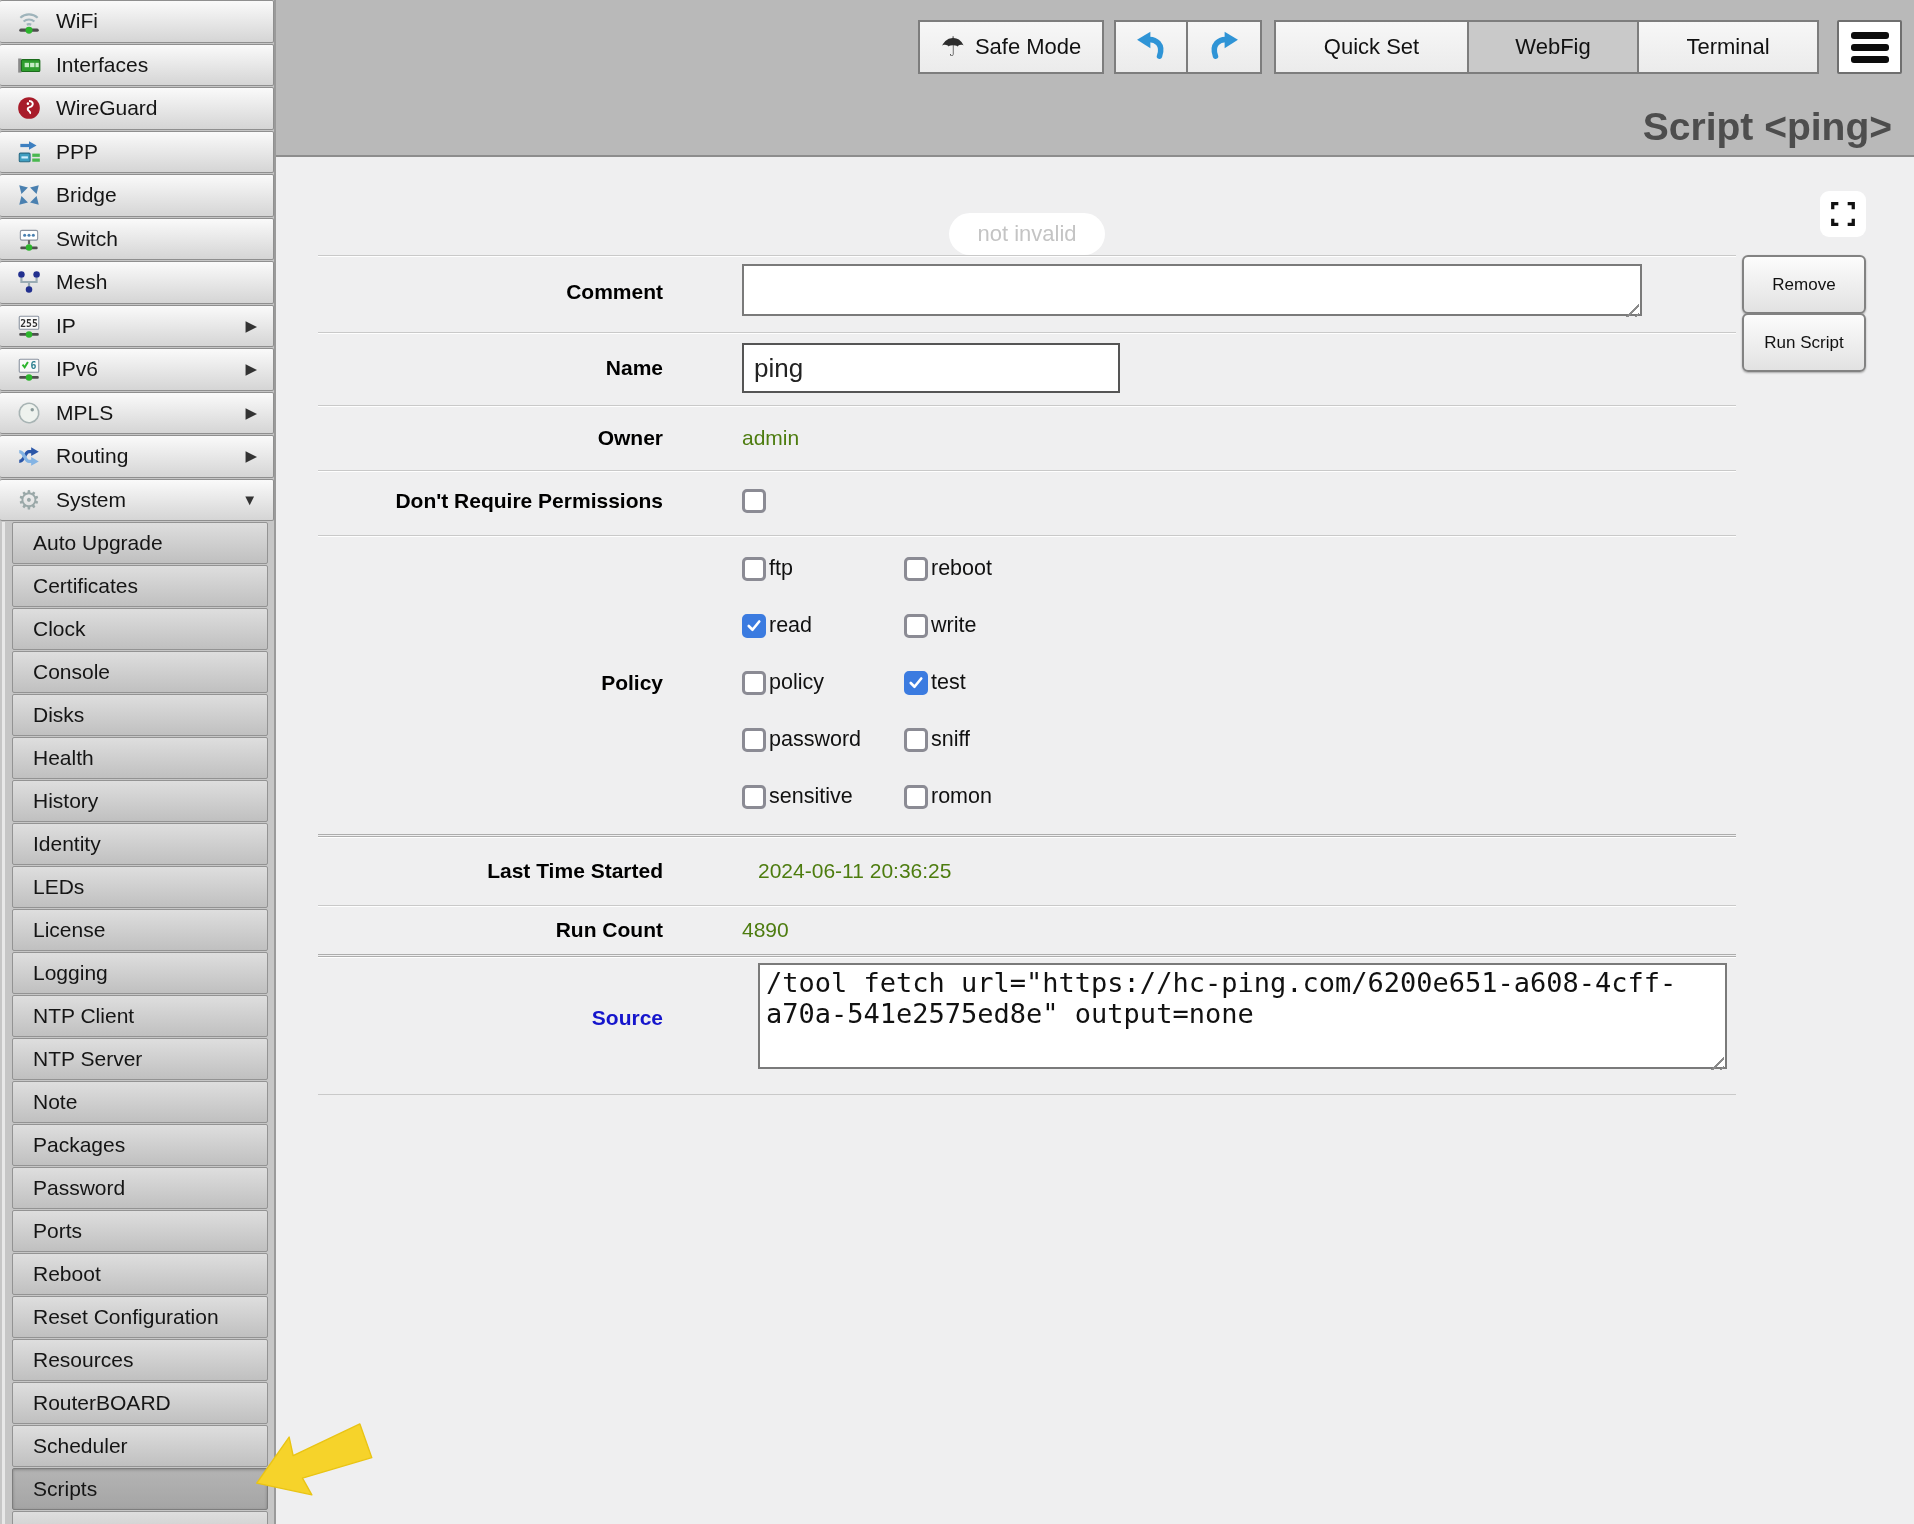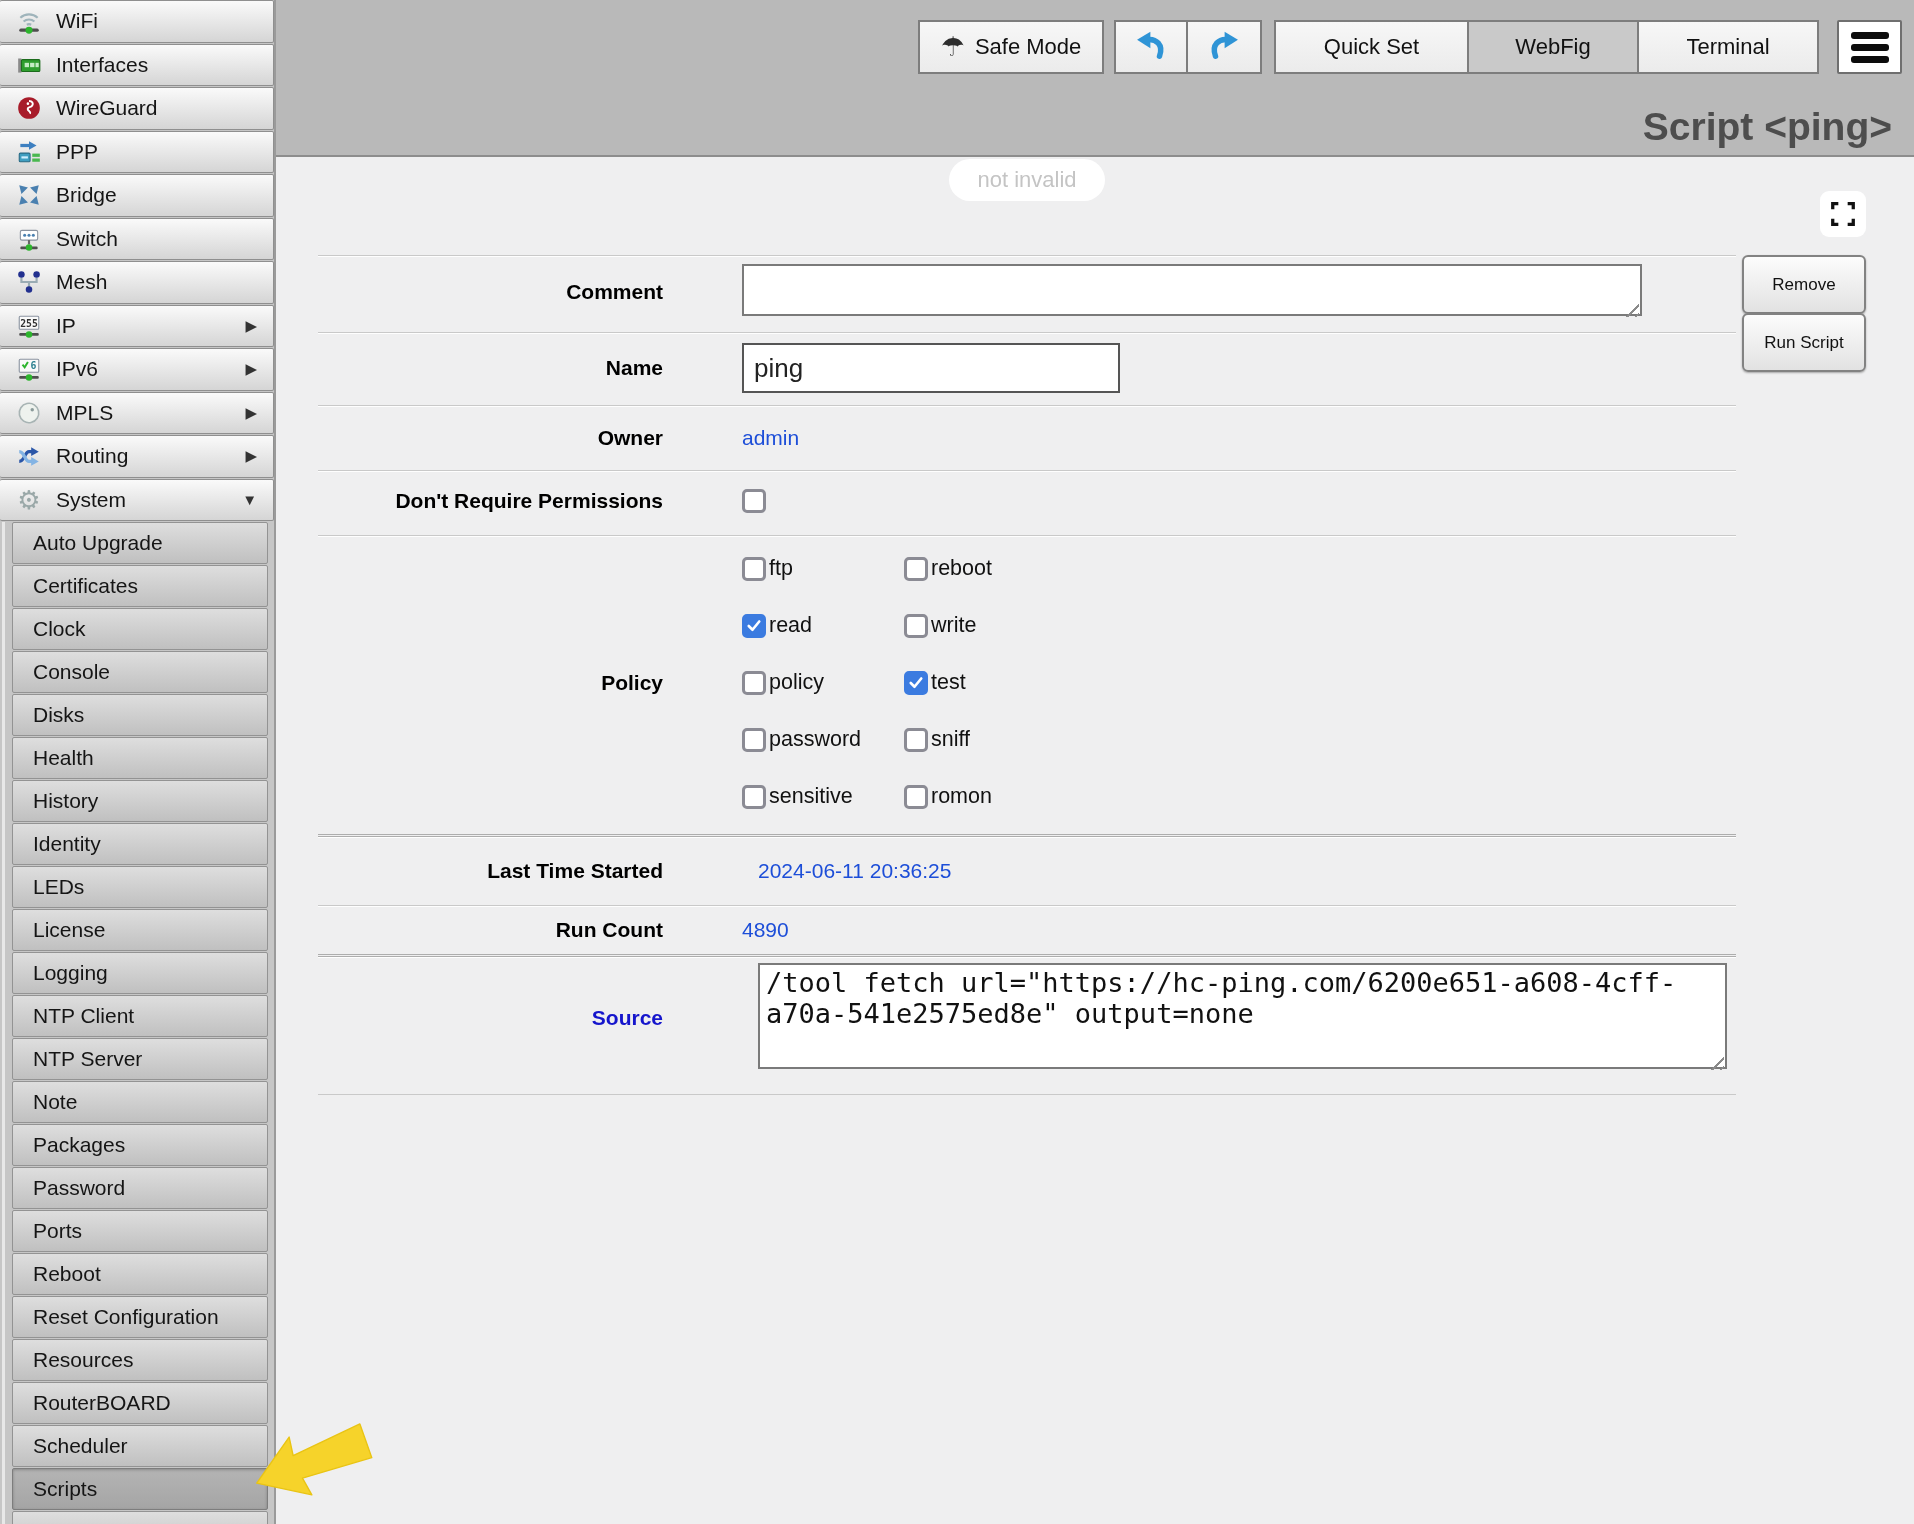--- a/index.html
+++ b/index.html
@@ -58,22 +58,22 @@
   #burger { width:65px; background:#fff; border:2px solid #6f6f6f; border-radius:2px; flex-direction:column; gap:5px; }
   #burger i { display:block; width:38px; height:7px; background:#0c0c0c; border-radius:3px; }
   #title-row { flex:1; display:flex; align-items:flex-end; justify-content:flex-end; padding:0 22px 6px 0; }
   #page-title { font-size:39px; font-weight:bold; color:#4d4d4d; }
   
   #main { position:absolute; left:276px; top:159px; right:0; bottom:0; }
   #rows { position:absolute; left:42px; top:0; width:1418px; }
   .row { display:flex; align-items:center; border-top:1px solid #c9c9c9; box-shadow:inset 0 1px 0 rgba(255,255,255,.9); }
   .row.strong { border-top:3px double #adadad;gap:16px; }
   .lbl { width:424px; flex:0 0 424px; text-align:right; padding-right:79px; font-size:21px; font-weight:bold; color:#000; }
-  .val { font-size:21px; color:#1d4ed8; }
-  #badge-row { height:96px; display:flex; align-items:flex-start; justify-content:center; }
+  .val { font-size:21px; color:#4d7c0f; }
+  #badge-row { height:96px; display:flex; align-items:flex-end; justify-content:center; }
   #status-badge { background:#fff; color:#c4c4c4; font-size:22px; padding:8px 28px; border-radius:22px; }
   #row-comment { padding:8px 0 12px; }
   #row-name { padding:10px 0 12px; }
   #row-owner { padding:20px 0; }
   #row-drp { padding:18px 0 22px; }
   #row-policy { padding:12px 0 17px; }
   #row-lts { padding:22px 0; }
   #row-rc { padding:12px 0; }
   #row-source { padding:6px 0 21px; border-bottom:1px solid #c9c9c9; }
   .tawrap { position:relative; }

